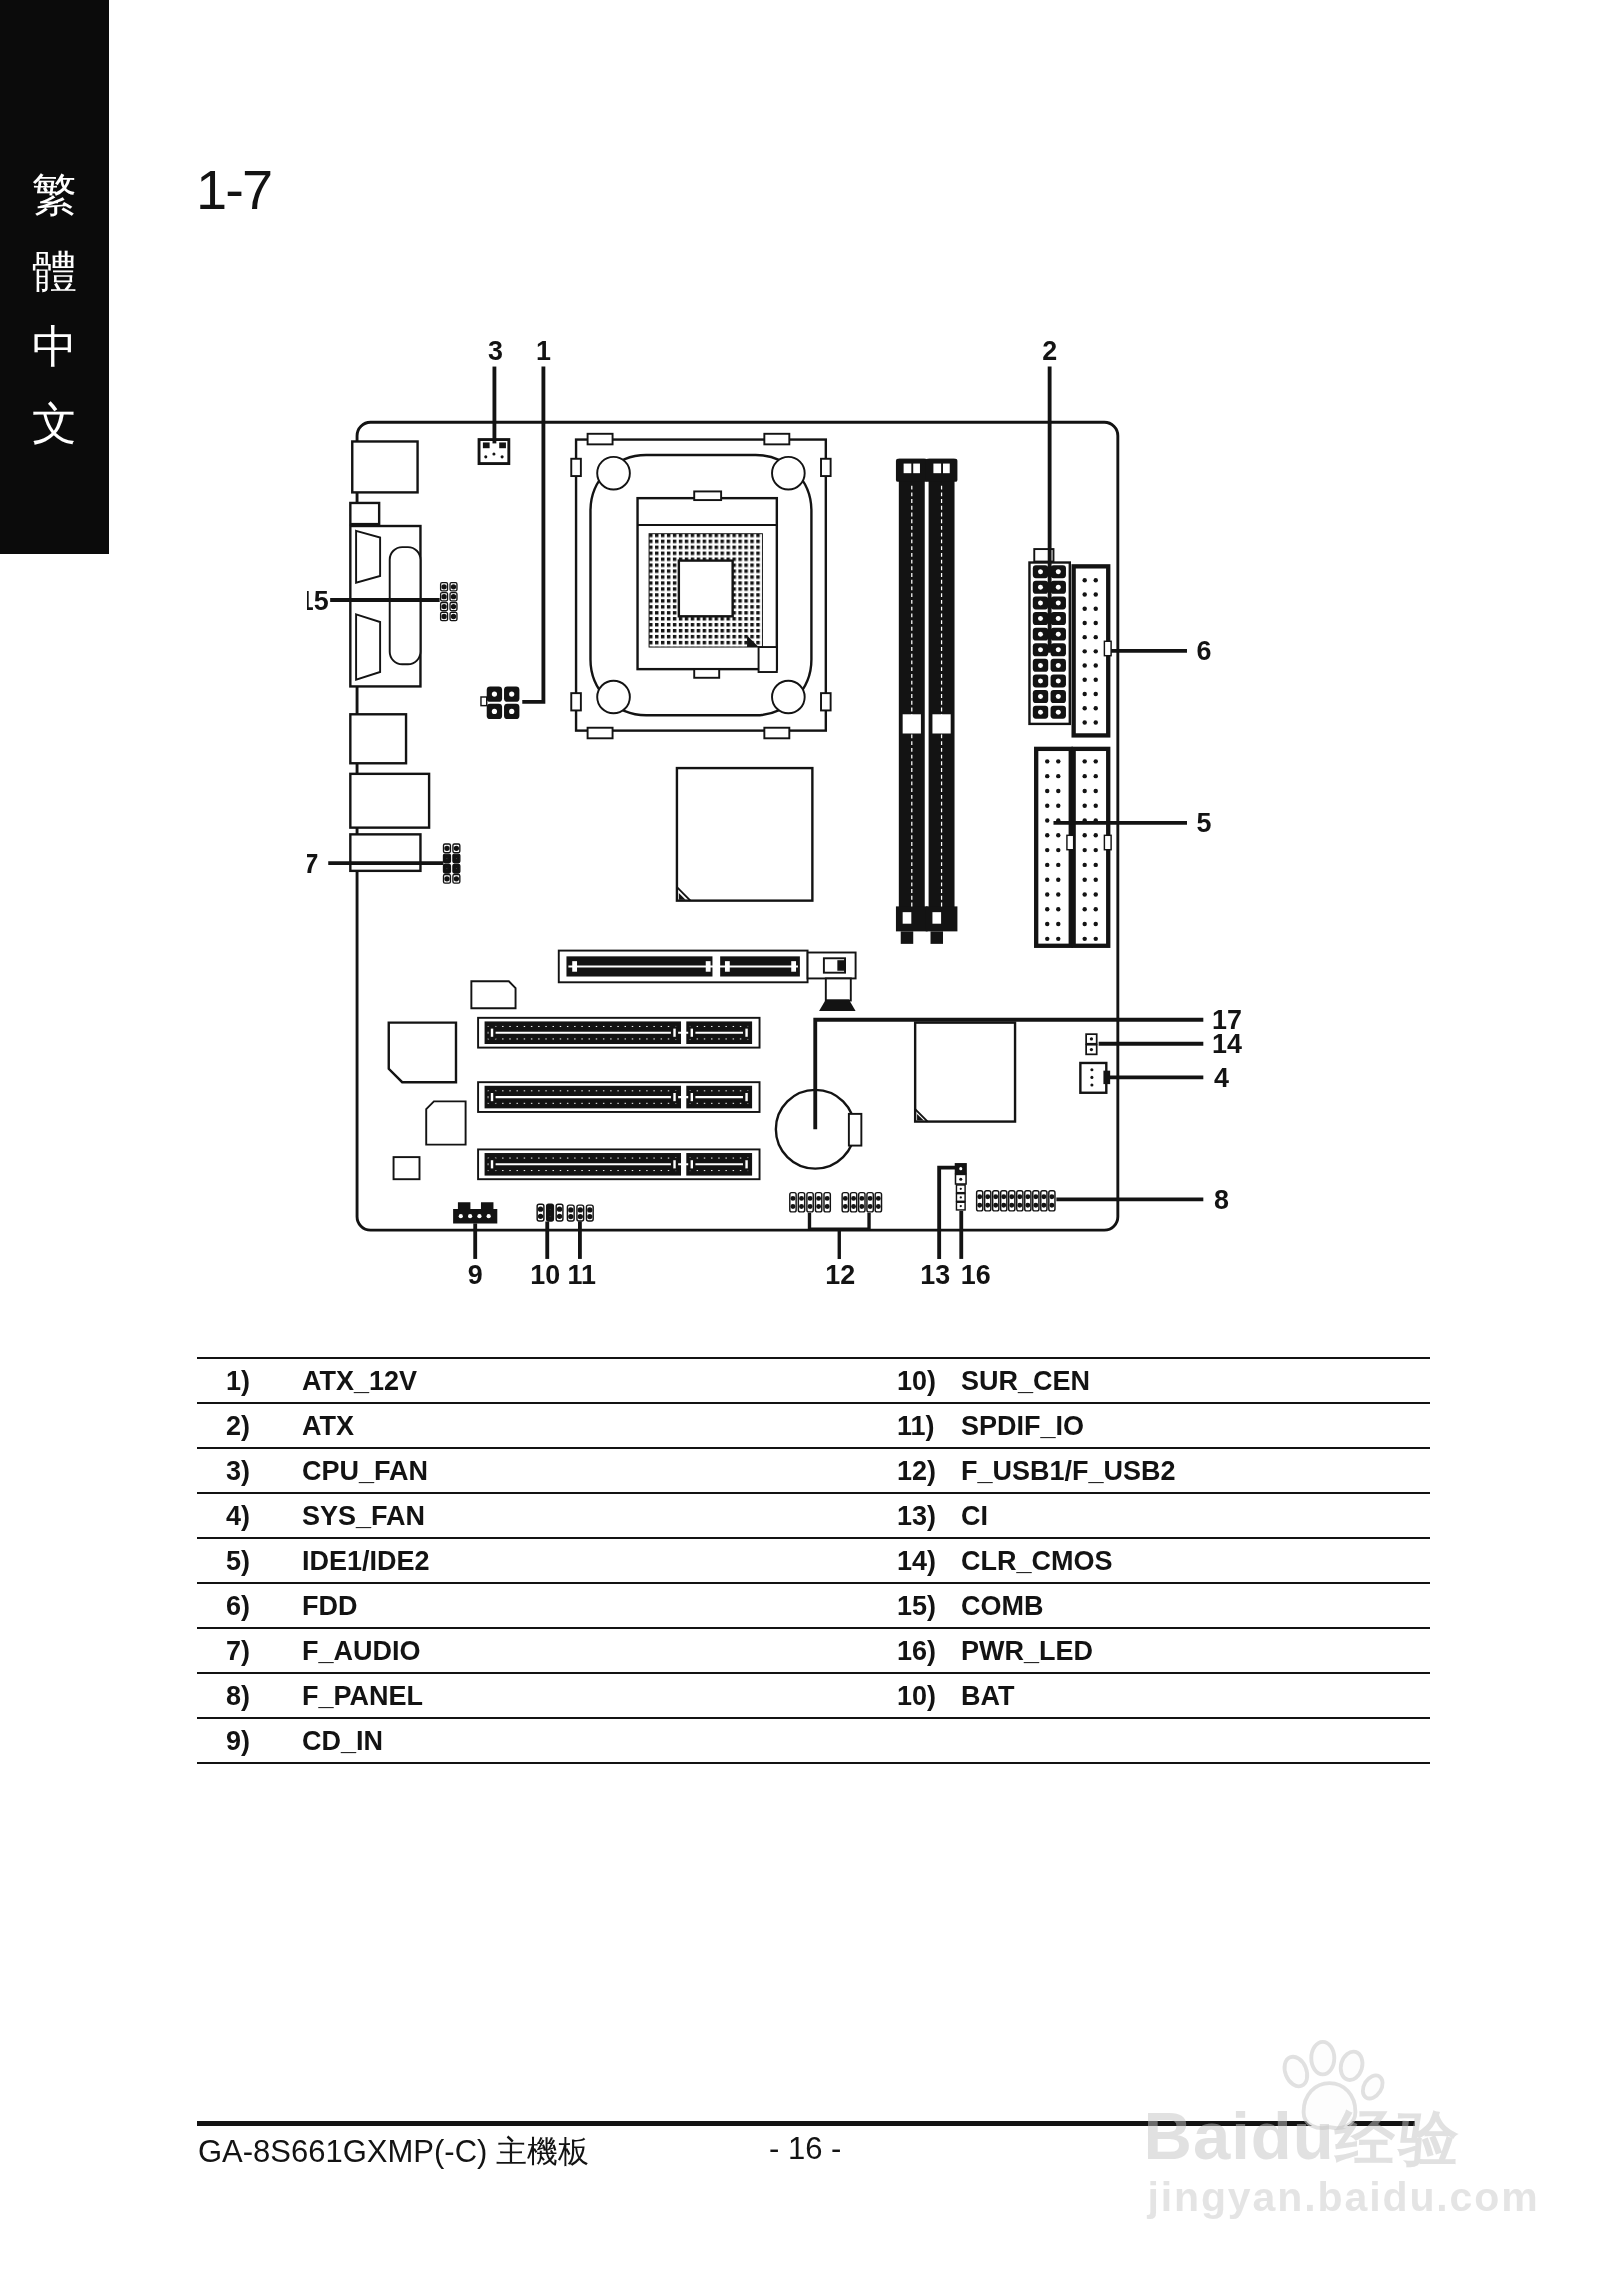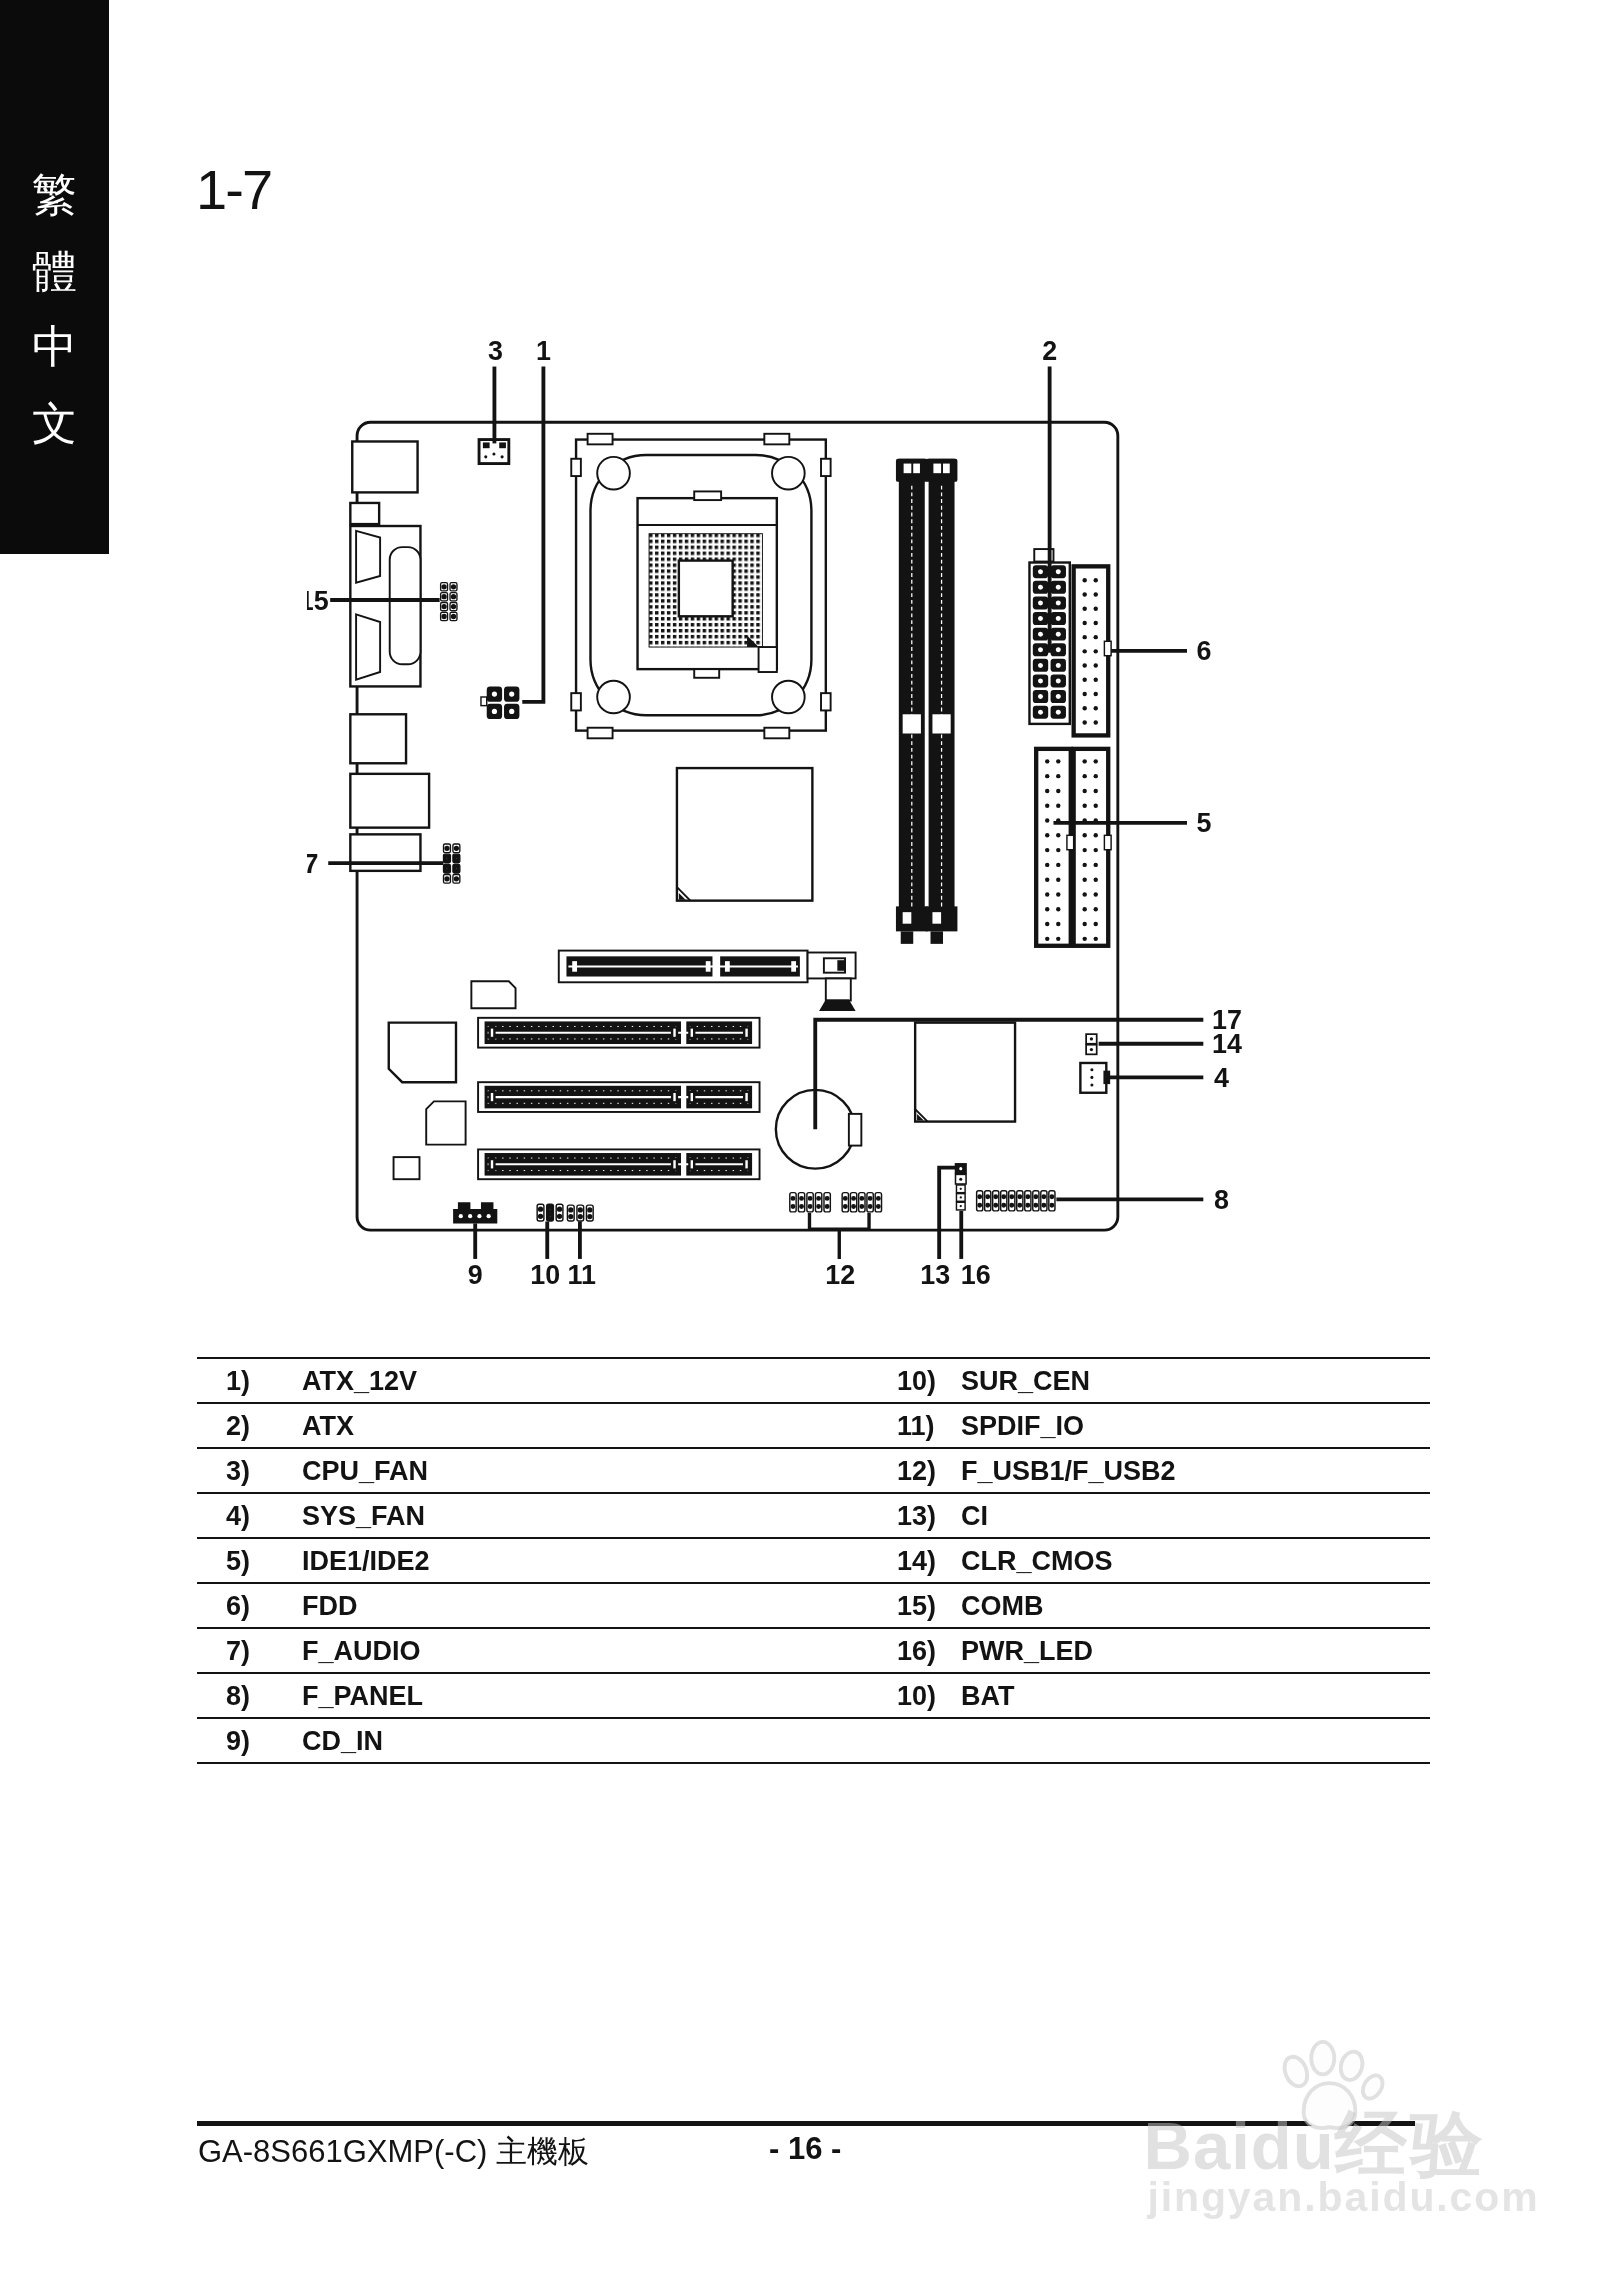--- a/index.html
+++ b/index.html
@@ -18,26 +18,26 @@
   
   .ctable{position:absolute;left:197px;top:1357px;width:1233px;border-bottom:2.4px solid #131313;}
   .crow{position:relative;height:45px;border-top:2.4px solid #131313;box-sizing:border-box;}
   .crow span{position:absolute;top:0;line-height:44px;font-size:27px;font-weight:bold;white-space:nowrap;}
   .crow .ln{left:29px;}  .crow .lv{left:105px;}
   .crow .rn{left:656px;margin-left:44px;} .crow .rv{left:764px;}
   
   .frule{position:absolute;left:197px;top:2121px;width:1218px;height:4.8px;background:#131313;}
   .fmodel{position:absolute;left:198px;top:2131px;font-size:31px;text-align:center;}
   .fmodel .cjk{font-family:"DejaVu Serif","Liberation Serif",serif;}
-  .fpage{position:absolute;left:769px;top:2131px;font-size:31px;font-weight:bold;}
+  .fpage{position:absolute;left:769px;top:2131px;font-size:31px;}
   
   .wm{position:absolute;left:1134px;top:2037px;width:452px;height:221px;}
   .wm-brand{position:absolute;left:9.6px;top:60px;font-size:67px;font-weight:bold;
         color:rgba(195,195,195,.5);letter-spacing:1px;}
-  .wm-brand .cn{font-size:72px;letter-spacing:3.8px;}
+  .wm-brand .cn{font-size:60px;letter-spacing:3.8px;}
   .wm-url{position:absolute;left:13.4px;top:137px;font-size:41px;font-weight:bold;
         color:rgba(205,205,205,.55);letter-spacing:1.9px;}
   .wm-paw{position:absolute;left:133px;top:0px;}
   svg text.co{font-family:"Liberation Sans",sans-serif;font-weight:bold;font-size:28px;fill:#131313;}
 </style>
 </head>
 <body>
 
 <div class="page">
 

